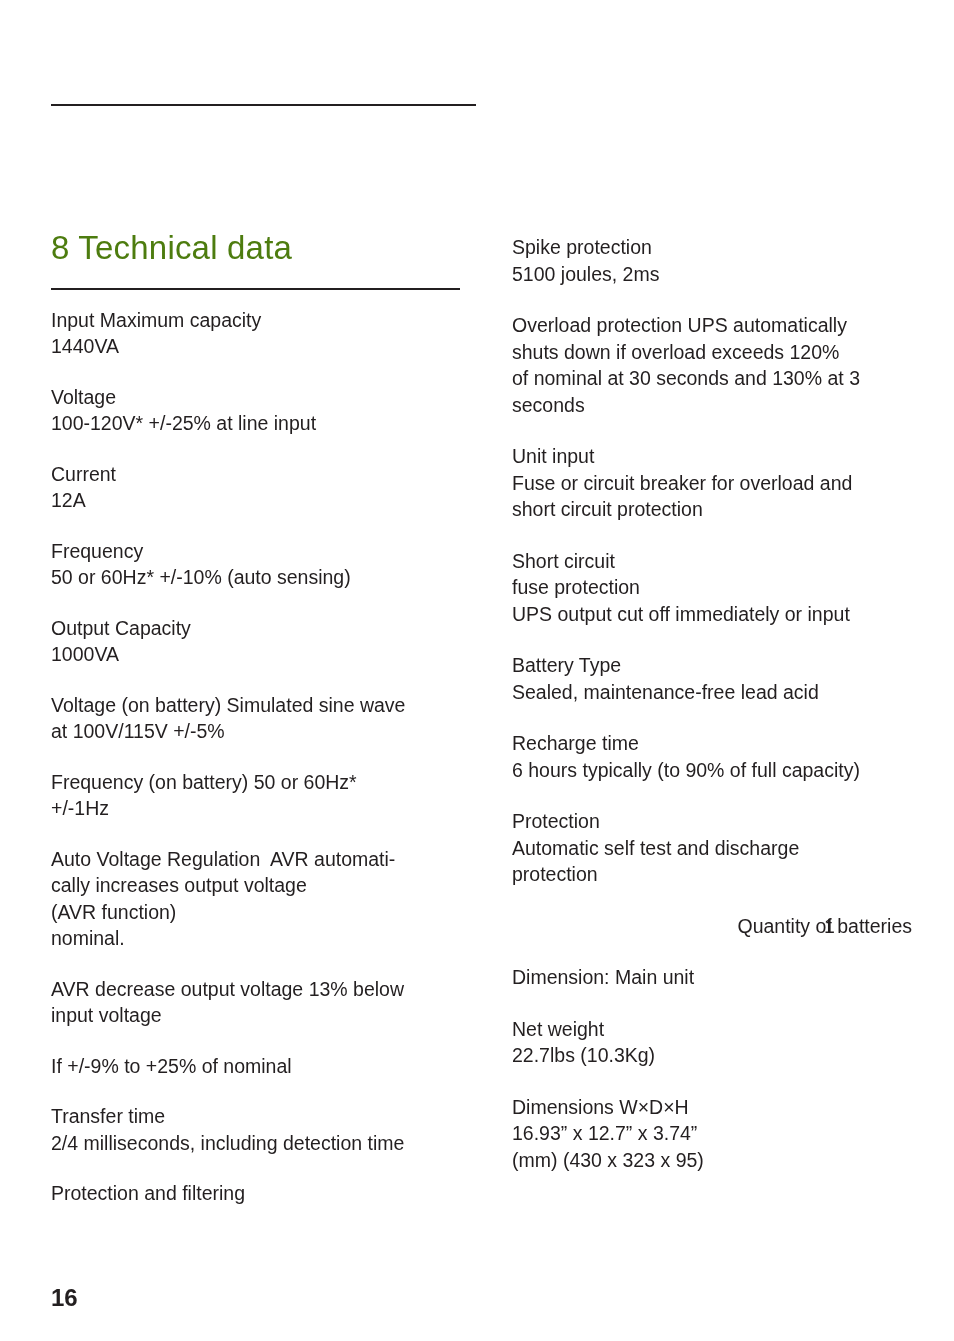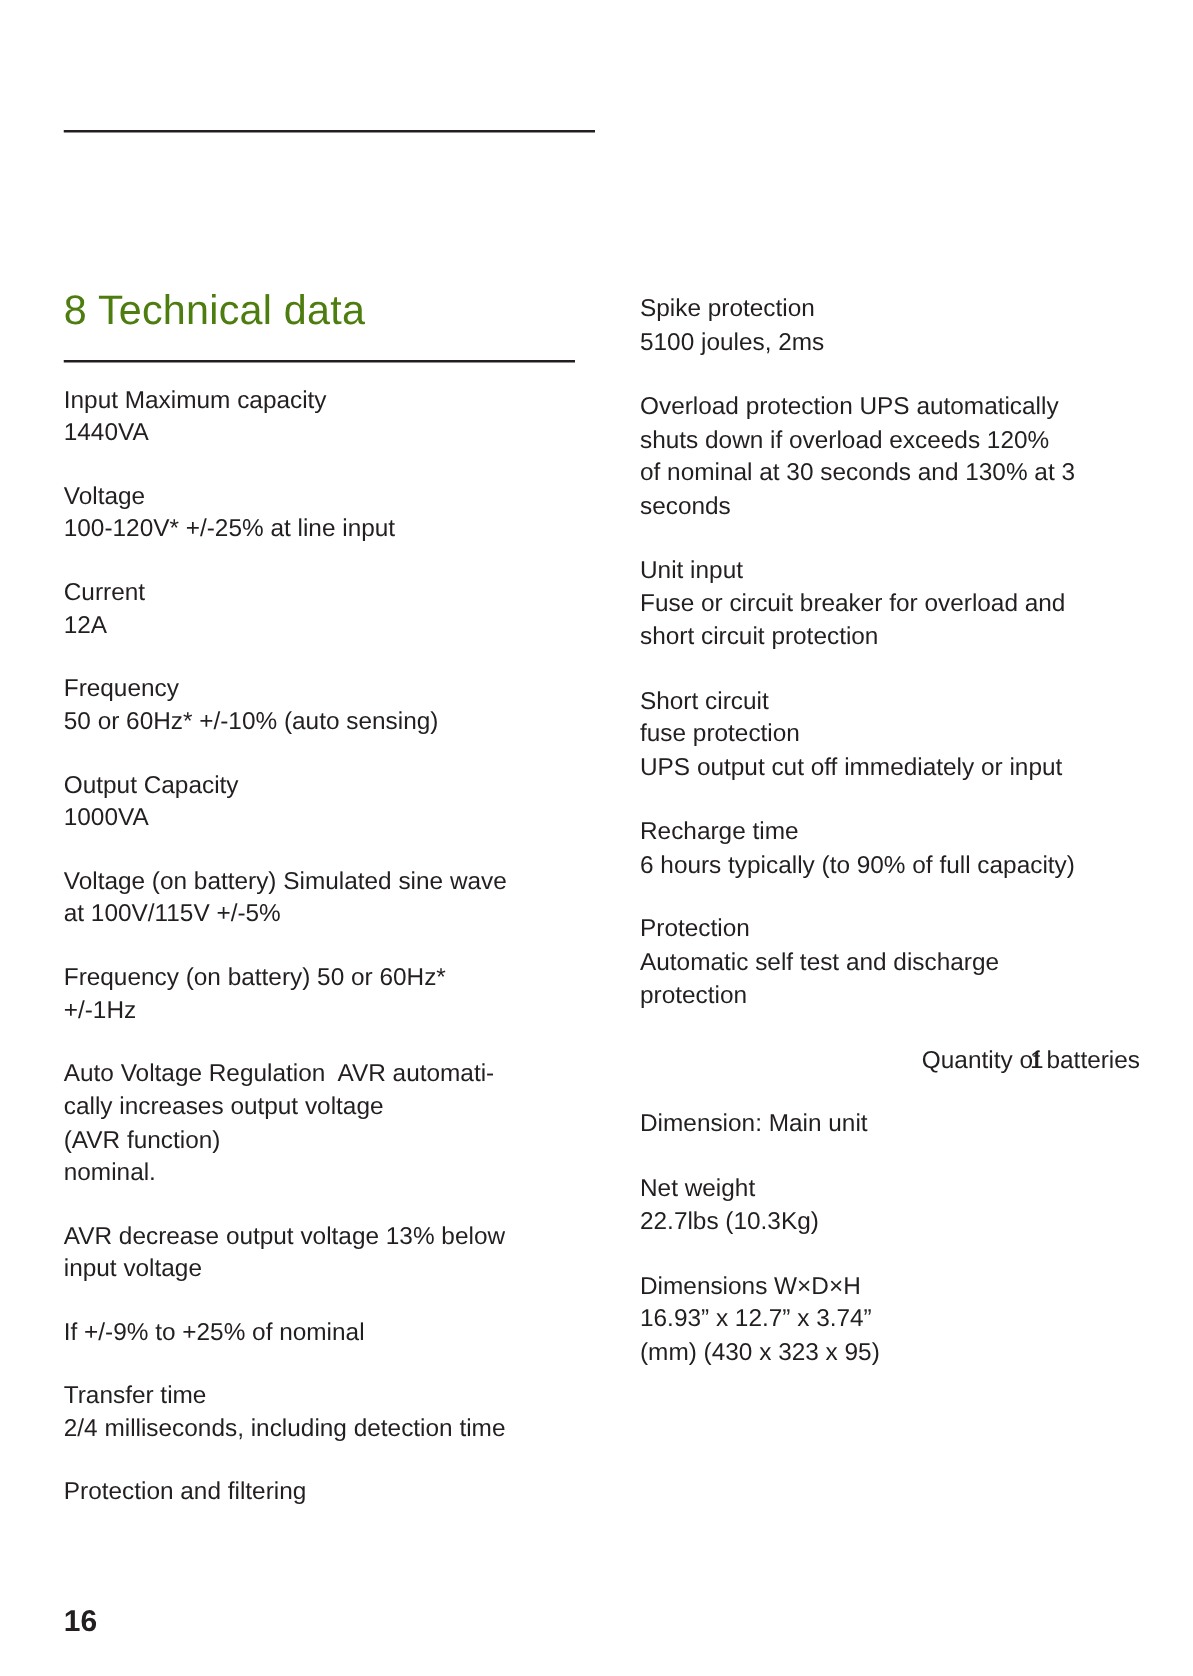--- a/index.html
+++ b/index.html
@@ -166,20 +166,24 @@
           <span class="ln">Unit input</span>
           <span class="ln">Fuse or circuit breaker for overload and</span>
           <span class="ln">short circuit protection</span>
         </div>
         <div class="block">
           <span class="ln">Short circuit</span>
           <span class="ln">fuse protection</span>
           <span class="ln">UPS output cut off immediately or input</span>
         </div>
         <div class="block">
+          <span class="ln">Battery Type</span>
+          <span class="ln">Sealed, maintenance-free lead acid</span>
+        </div>
+        <div class="block">
           <span class="ln">Recharge time</span>
           <span class="ln">6 hours typically (to 90% of full capacity)</span>
         </div>
         <div class="block">
           <span class="ln">Protection</span>
           <span class="ln">Automatic self test and discharge</span>
           <span class="ln">protection</span>
         </div>
       </div>
     <div class="block">

